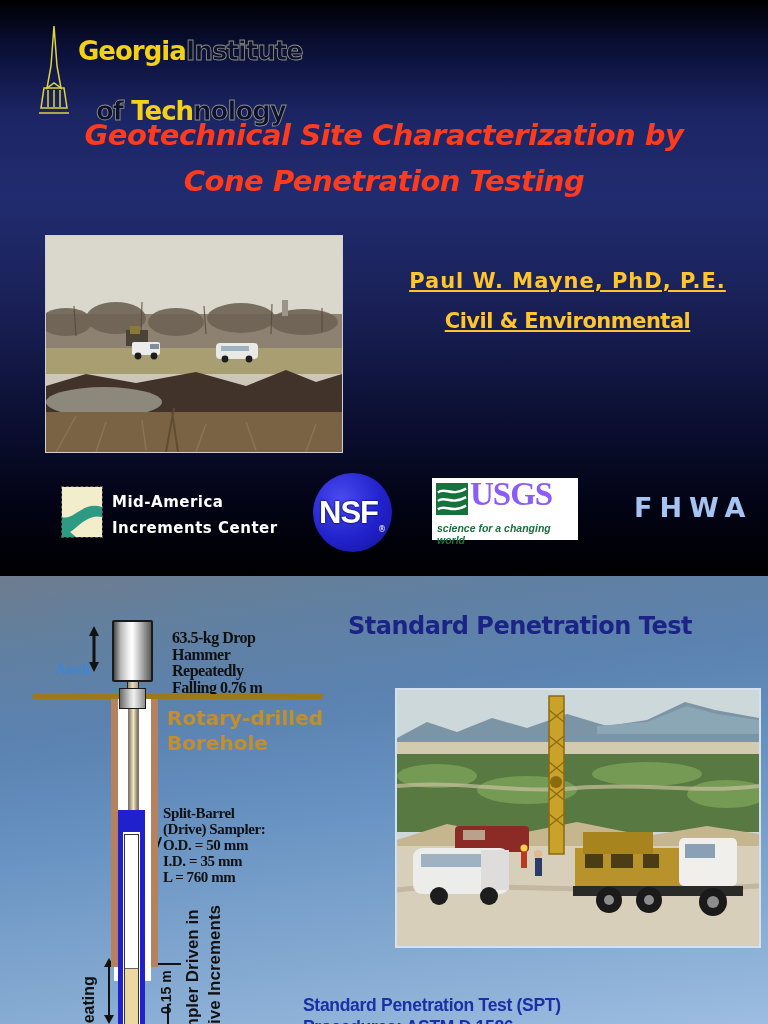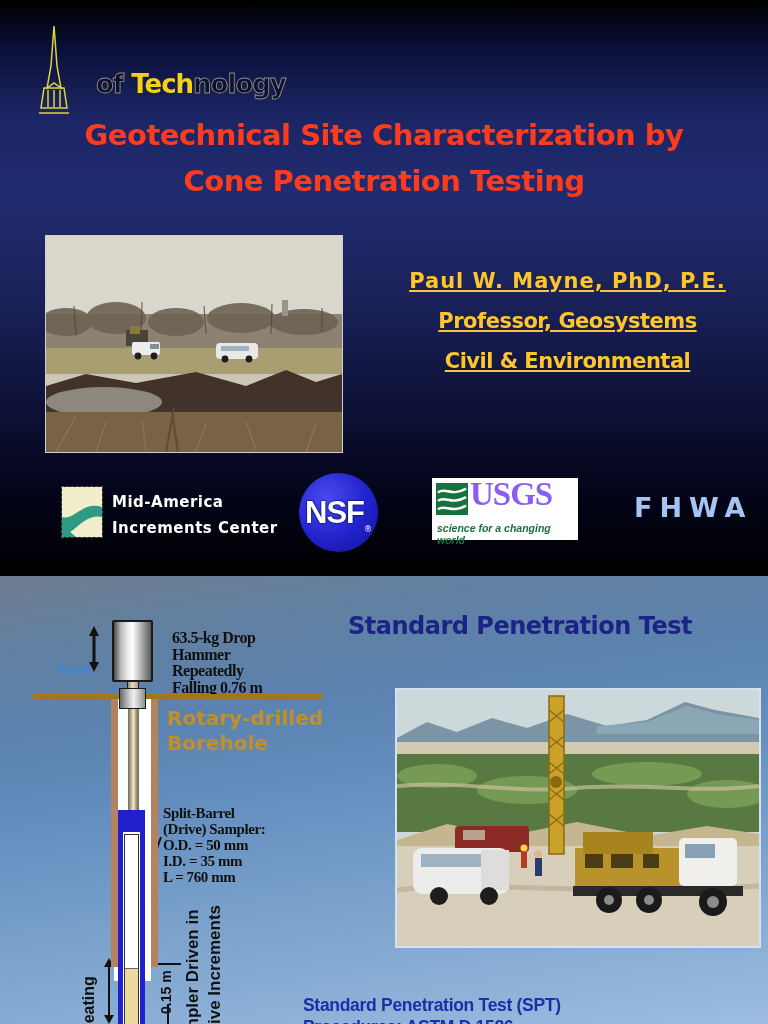--- a/index.html
+++ b/index.html
@@ -15,38 +15,38 @@
   
   .gt-logo{left:38px;top:20px;display:flex;align-items:flex-start;}
   .gt-tower{margin-top:4px;}
   .gt-text{margin-left:8px;font-weight:bold;font-size:26px;line-height:27px;
     letter-spacing:-1px;margin-top:18px;}
   .gt-line2{margin-left:18px;margin-top:33px;}
   .gt-solid{color:#f2d116;}
   .gt-outl{color:#0d1130;-webkit-text-stroke:0.9px #8e8e82;}
 
   .title1{left:0;top:112px;width:768px;text-align:center;color:#ff3b1e;
-    font-weight:bold;font-size:29px;line-height:46px;letter-spacing:-0.5px;}
+    font-weight:bold;font-size:29px;line-height:46px;letter-spacing:-0.5px;font-style:italic;}
 
   .author{left:375px;top:268px;width:385px;text-align:center;color:#ffc52c;
     font-weight:bold;font-size:21px;line-height:26px;letter-spacing:-0.5px;text-decoration:underline;}
   .author .a1{margin-bottom:14px;letter-spacing:1px;}
   .author .a2{margin-bottom:14px;}
   .author .a3{line-height:27px;}
 
   
   .photo1{left:45px;top:235px;width:296px;height:216px;border:1px solid #cfcfd6;
     background:linear-gradient(#dedcd4,#cdc7ba 55%);overflow:hidden;}
 
   
   .mae-icon{left:62px;top:487px;width:40px;height:50px;background:#f2edca;
     outline:1px dashed #55504a;}
   .mae-text{left:112px;top:489px;color:#fff;font-weight:bold;font-size:15px;
     line-height:26px;letter-spacing:0.5px;}
-  .nsf{left:299px;top:473px;width:79px;height:79px;border-radius:50%;
+  .nsf{left:313px;top:473px;width:79px;height:79px;border-radius:50%;
     background:radial-gradient(circle at 35% 32%,#4a4af0,#2222cc 55%,#1414a0 95%);
     display:flex;align-items:center;justify-content:center;}
   .nsf-word{color:#fff;font-weight:bold;font-size:31px;letter-spacing:-1px;
     font-family:"Liberation Sans",sans-serif;
     text-shadow:0 0 2px #000a60,0 0 2px #000a60;}
   .nsf-reg{color:#fff;font-size:8px;align-self:flex-end;margin-bottom:18px;}
   .usgs{left:432px;top:478px;width:146px;height:62px;background:#fff;}
   .usgs-word{position:absolute;left:38px;top:-2px;color:#8b5cf6;font-weight:bold;
     font-size:33px;font-family:"Liberation Serif",serif;letter-spacing:-1px;}
   .usgs-tag{position:absolute;left:5px;top:44px;color:#17713c;font-weight:bold;
@@ -119,20 +119,21 @@
         <svg width="32" height="92" viewBox="0 0 32 92">
           <g fill="none" stroke="#ded43e" stroke-width="1.5">
             <path d="M16 2 L19 42 L23 64 L16 59 L9 64 L13 42 Z"></path>
             <path d="M6 64 L26 64 L29 84 L3 84 Z"></path>
             <path d="M10 66 L10 83 M16 66 L16 83 M22 66 L22 83"></path>
             <path d="M1 89 L31 89"></path>
           </g>
         </svg>
       </span>
       <span class="gt-text">
+        <div><span class="gt-solid">Georgia</span><span class="gt-outl">Institute</span></div>
         <div class="gt-line2"><span class="gt-outl">of</span> <span class="gt-solid">Tech</span><span class="gt-outl">nology</span></div>
       </span>
     </div>
 
     <div class="abs title1">
       <div>Geotechnical Site Characterization by</div>
       <div>Cone Penetration Testing</div>
     </div>
 
     <div class="abs photo1">
@@ -170,21 +171,20 @@
 
         <rect x="170" y="107" width="42" height="16" rx="4" fill="#e9e9e7"></rect>
         <rect x="175" y="110" width="28" height="5" fill="#9fb2c2"></rect>
         <circle cx="179" cy="123" r="3.4" fill="#1d1d1d"></circle>
           <circle cx="203" cy="123" r="3.4" fill="#1d1d1d"></circle>
       </svg>
     </div>
 
     <div class="abs author">
       <div class="a1">Paul W. Mayne, PhD, P.E.</div>
-      <div class="a2">Professor, Geosystems</div>
       <div class="a3">Civil &amp; Environmental</div>
     </div>
 
     <div class="abs mae-icon">
       <svg width="40" height="50" viewBox="0 0 40 50">
         <path d="M0,50 L0,30 C12,34 20,14 40,20 L40,30 C24,26 14,44 0,50 Z" fill="#2f9a84"></path>
         <path d="M0,50 L14,50 L0,38 Z" fill="#2f9a84"></path>
       </svg>
     </div>
     <div class="abs mae-text">

